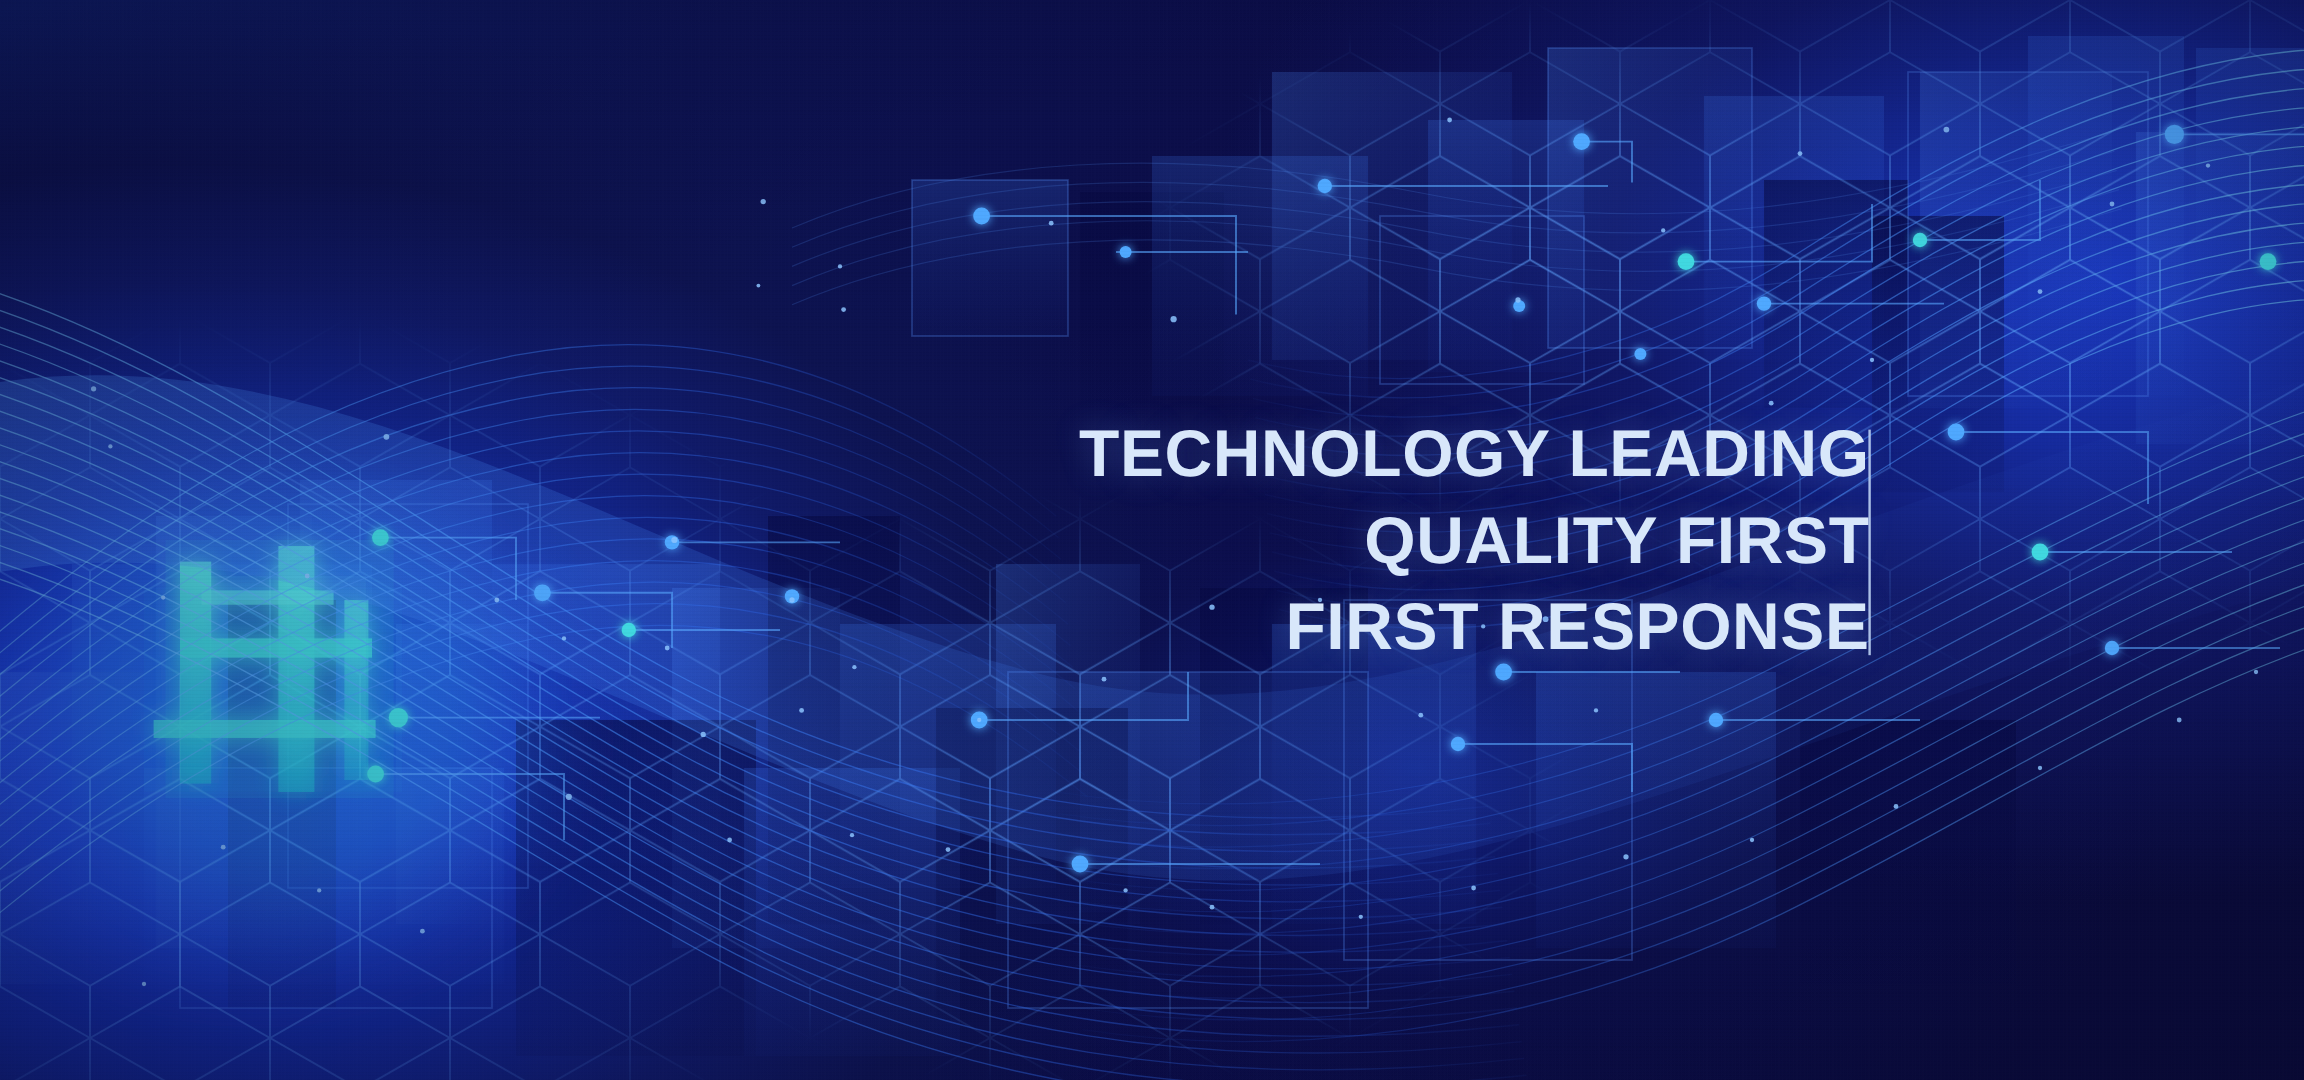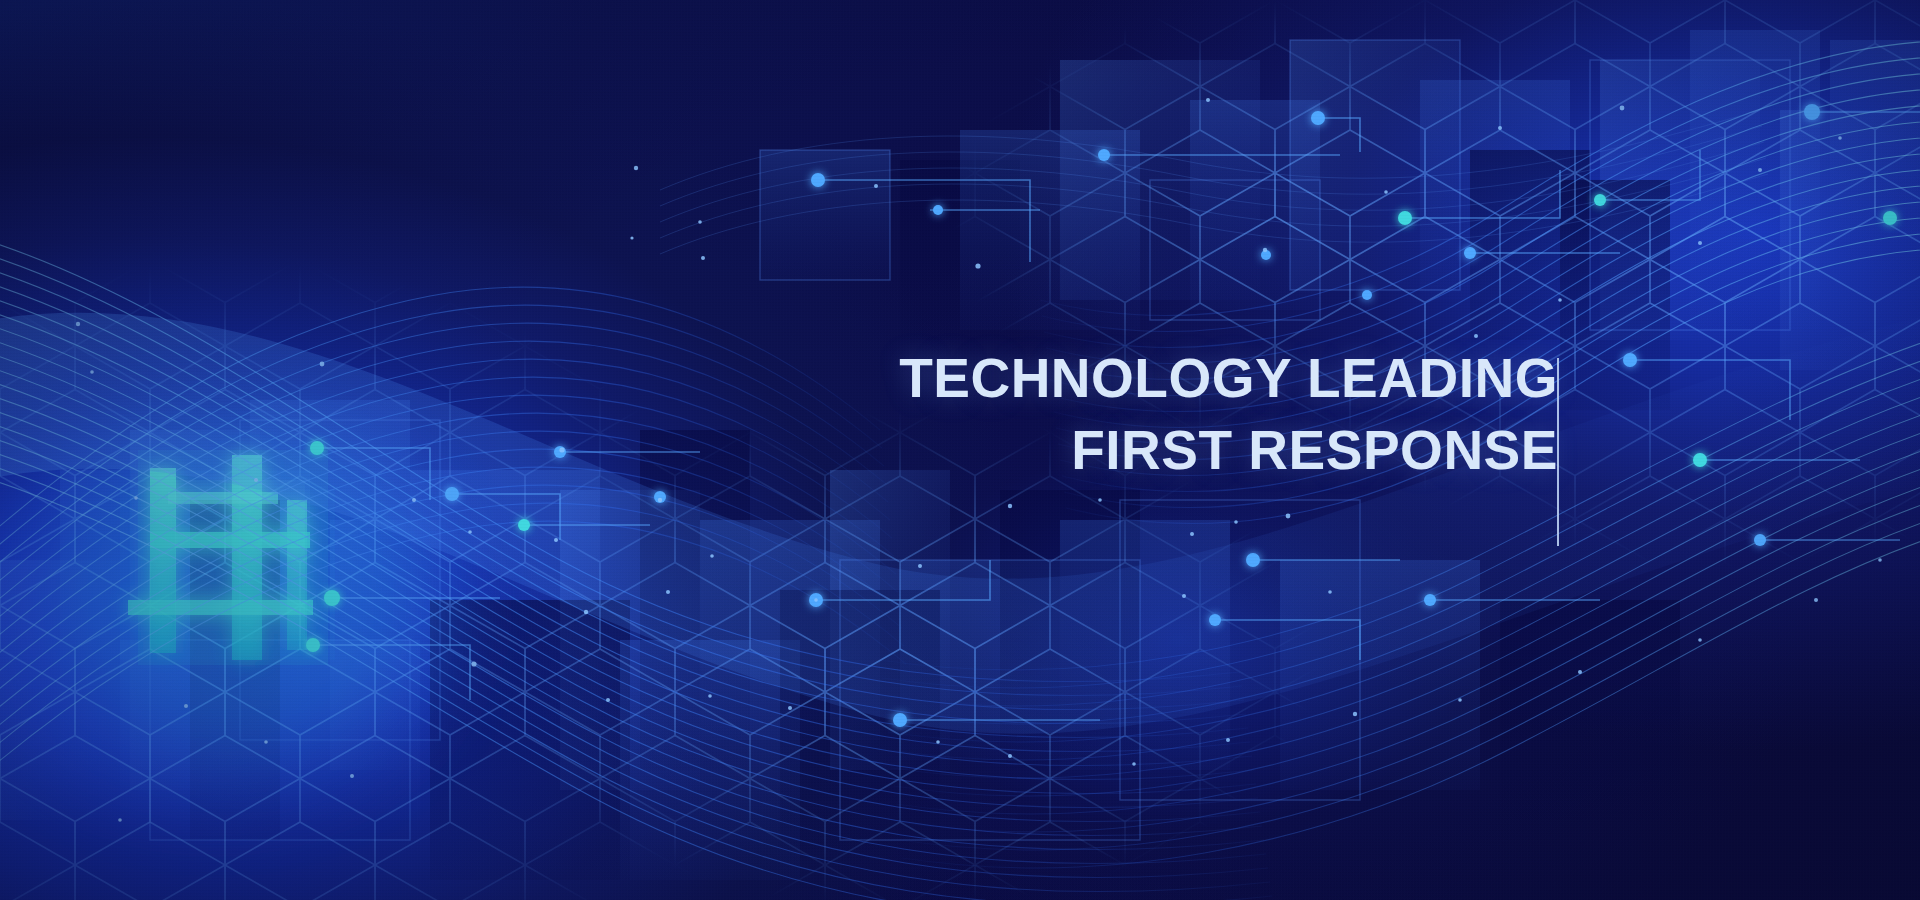--- a/index.html
+++ b/index.html
@@ -463,19 +463,20 @@
         <circle cx="186" cy="706" r="2"></circle>  
           <circle cx="266" cy="742" r="1.8"></circle>
         <circle cx="352" cy="776" r="2"></circle>  
           <circle cx="120" cy="820" r="1.8"></circle>
       </g>
     </svg>
   </div>
 
   <div class="headline-block">
     <span class="headline-line">TECHNOLOGY LEADING</span>
+    <span class="headline-line">QUALITY FIRST</span>
     <span class="headline-line">FIRST RESPONSE</span>
   </div>
   <div class="headline-rule"></div>
 
   <div class="grain"></div>
   <div class="vignette"></div>
 </div>
 
 </body></html>

